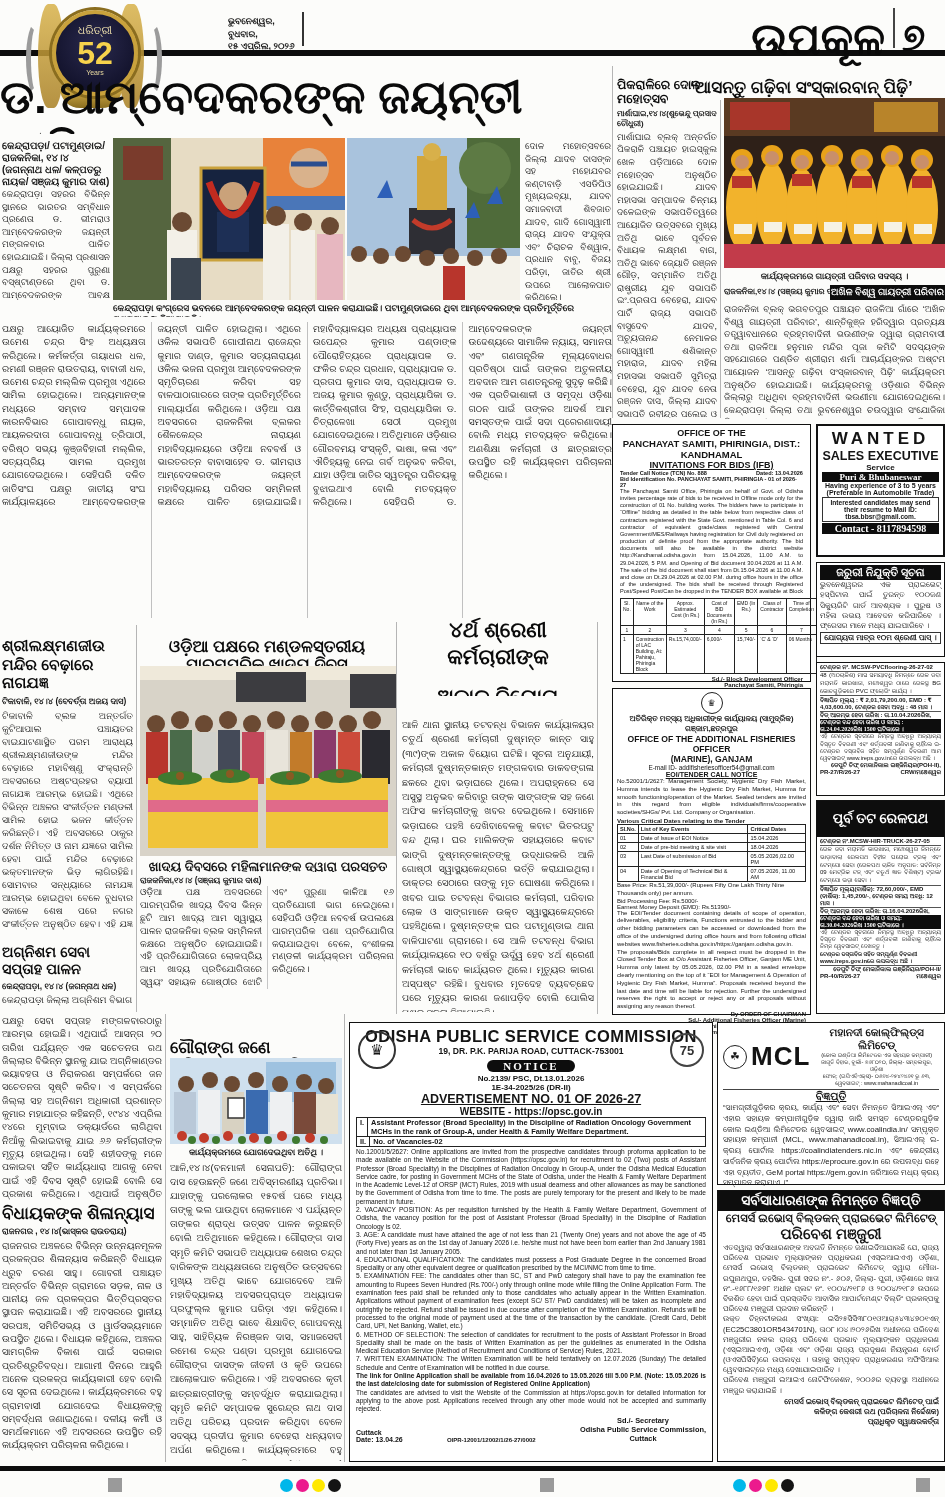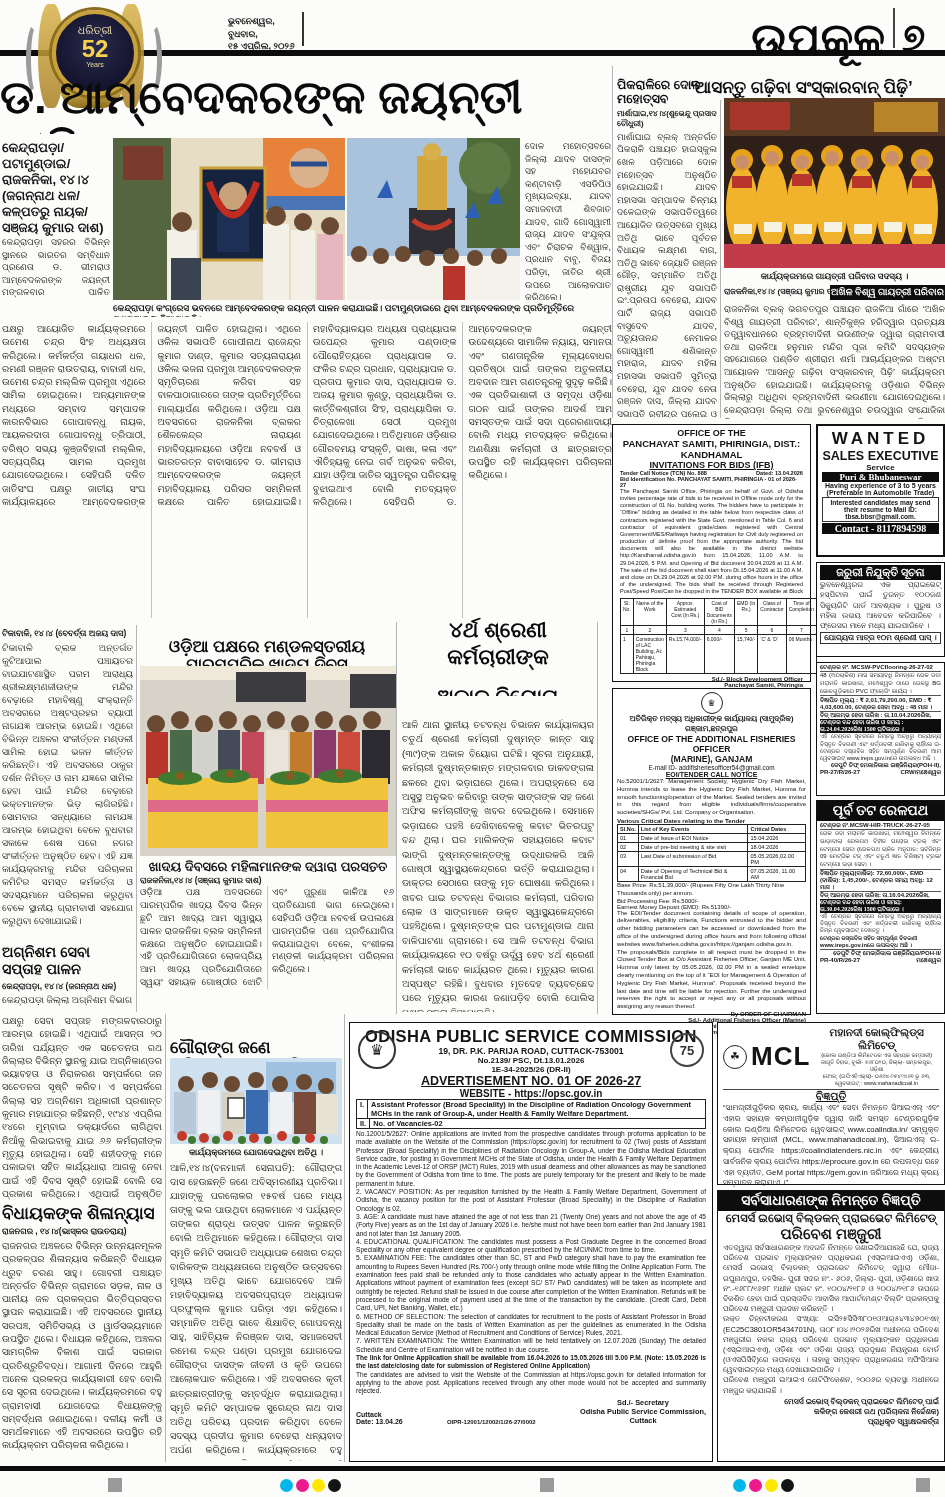--- a/index.html
+++ b/index.html
@@ -52,29 +52,29 @@
   </div>
 
   <div class="logo-wreath" style="left:30px;top:4px;">
     <div class="paren" style="left:-4px;transform:rotate(180deg);"></div>
     <div class="paren" style="left:112px;"></div>
     <div class="wreath-side" style="left:8px;"></div>
     <div class="wreath-side" style="left:88px;"></div>
     <div class="abs" style="left:30px;top:84px;width:62px;height:20px;background:linear-gradient(#d8b24a,#8a6d1f);border-radius:0 0 30px 30px;"></div>
     <div class="logo-circle">
       <div style="font-size:11px;margin-top:10px;color:#f5e6b0;">ଧରିତ୍ରୀ</div>
-      <div style="font-size:24px;font-weight:bold;color:#f7d34c;line-height:1;">52</div>
+      <div style="font-size:32px;font-weight:bold;color:#f7d34c;line-height:1;">52</div>
       <div style="font-size:7px;color:#e8d9a0;">Years</div>
     </div>
   </div>
 
   <div class="abs headline clip" style="left:0px;top:60px;width:612px;height:62px;font-size:46px;line-height:1.1;">ଡ. ଆମ୍ବେଦକରଙ୍କ ଜୟନ୍ତୀ ପାଳିତ</div>
 
   <div class="abs clip" style="left:2px;top:140px;width:108px;height:160px;">
-    <div class="byline" style="font-size:13px;">କେନ୍ଦ୍ରାପଡ଼ା/ ପଟାମୁଣ୍ଡାଇ/ ରାଜକନିକା, ୧୪।୪ (ଜଗନ୍ନାଥ ଧଳ/ କଳ୍ପତରୁ ନାୟକ/ ସଞ୍ଜୟ କୁମାର ଦାଶ)</div>
+    <div class="byline" style="font-size:10px;">କେନ୍ଦ୍ରାପଡ଼ା/ ପଟାମୁଣ୍ଡାଇ/ ରାଜକନିକା, ୧୪।୪ (ଜଗନ୍ନାଥ ଧଳ/ କଳ୍ପତରୁ ନାୟକ/ ସଞ୍ଜୟ କୁମାର ଦାଶ)</div>
     <div class="bodytxt just" style="font-size:9px;">କେନ୍ଦ୍ରାପଡ଼ା ସହରର ବିଭିନ୍ନ ସ୍ଥାନରେ ଭାରତର ସମ୍ବିଧାନ ପ୍ରଣେତା ଡ. ଭୀମରାଓ ଆମ୍ବେଦକରଙ୍କ ଜୟନ୍ତୀ ମଙ୍ଗଳବାର ପାଳିତ ହୋଇଯାଇଛି। ଜିଲ୍ଲା ପ୍ରଶାସନ ପକ୍ଷରୁ ସହରର ପୁରୁଣା ବସ୍‌ଷ୍ଟାଣ୍ଡରେ ଥିବା ଡ. ଆମ୍ବେଦକରଙ୍କ ଆବକ୍ଷ ପ୍ରତିମୂର୍ତ୍ତିରେ ମାଲ୍ୟାର୍ପଣ କରାଯାଇଥିଲା। ଅତିରିକ୍ତ ଜିଲ୍ଲାପାଳ ନବଦ୍ୱୀପ ବେହେରାଙ୍କ ଅଧ୍ୟକ୍ଷତାରେ ଜିଲ୍ଲାପାଳ କାର୍ଯ୍ୟାଳୟ ସଦ୍ଭାବନା ହଲରେ ଜିଲ୍ଲା ସୂଚନା ଓ ଲୋକ ସମ୍ପର୍କ ଅଧିକାରୀ ତ୍ରିଭୁବନ ଜୟସିଂହଙ୍କ ସଂଯୋଜନାରେ ଆୟୋଜିତ ସଭାରେ ଅତିଥିମାନେ କହିଥିଲେ, ୧୭ ଭାଷାରେ ଡିଗ୍ରୀ ଓ ପିଏଚଡି ସମ୍ମାନ ସହ ୭ ଭାଷାରେ ଡ. ଆମ୍ବେଦକରଙ୍କ ଅଗାଧ ପାଣ୍ଡିତ୍ୟ ଥିଲା।</div>
   </div>
 
   <div class="photo" style="left:113px;top:138px;width:232px;height:162px;">
     <svg width="232" height="162" viewBox="0 0 232 162" xmlns="http://www.w3.org/2000/svg">
       <rect width="232" height="162" fill="#e7dcc4"></rect>
       <rect x="0" y="0" width="58" height="162" fill="#55653f"></rect>
       <rect x="10" y="8" width="40" height="34" fill="#7a3b2c"></rect>
       <rect x="150" y="0" width="82" height="72" fill="#e8823a"></rect>
       <circle cx="196" cy="30" r="20" fill="#d9b28c"></circle>
@@ -200,20 +200,21 @@
       </g>
       <rect x="0" y="146" width="221" height="24" fill="#c23b4a"></rect>
     </svg>
   </div>
   <div class="abs caption ctr clip" style="left:724px;top:271px;width:221px;height:13px;font-size:8.6px;">କାର୍ଯ୍ୟକ୍ରମରେ ଗାୟତ୍ରୀ ପରିବାର ସଦସ୍ୟ ।</div>
   <div class="abs byline clip" style="left:724px;top:287px;width:130px;height:13px;font-size:8px;">ରାଜକନିକା,୧୪।୪ (ସଞ୍ଜୟ କୁମାର ଦାଶ)</div>
   <div class="abs invbar b ctr clip" style="left:830px;top:285px;width:115px;height:15px;font-size:9.5px;line-height:15px;">ଅଖିଳ ବିଶ୍ୱ ଗାୟତ୍ରୀ ପରିବାର</div>
   <div class="abs clip bodytxt just" style="left:724px;top:303px;width:221px;height:116px;font-size:9px;">ରାଜକନିକା ବ୍ଲକ୍ ଭଗବତପୁର ପଞ୍ଚାୟତ ରାଜଳିଆ ଗାଁରେ ‘ଅଖିଳ ବିଶ୍ୱ ଗାୟତ୍ରୀ ପରିବାର’, ଶାନ୍ତିକୁଞ୍ଜ ହରିଦ୍ୱାର ପ୍ରତ୍ୟକ୍ଷ ତତ୍ତ୍ୱାବଧାନରେ ବ୍ରହ୍ମବାଦିନୀ ଭଉଣୀଙ୍କ ଦ୍ୱାରା ଗ୍ରାମବାସୀ ତଥା ରାଜଳିଆ ହନୁମାନ ମନ୍ଦିର ପୂଜା କମିଟି ସଦସ୍ୟଙ୍କ ସହଯୋଗରେ ପଣ୍ଡିତ ଶ୍ରୀରାମ ଶର୍ମା ଆଚାର୍ଯ୍ୟଙ୍କର ଅଷ୍ଟମ ଆୟୋଜନ ‘ଆସନ୍ତୁ ଗଢ଼ିବା ସଂସ୍କାରବାନ୍ ପିଢ଼ି’ କାର୍ଯ୍ୟକ୍ରମ ଅନୁଷ୍ଠିତ ହୋଇଯାଇଛି। କାର୍ଯ୍ୟକ୍ରମକୁ ଓଡ଼ିଶାର ବିଭିନ୍ନ ଜିଲ୍ଲାରୁ ଅଧିଥିବା ବ୍ରହ୍ମବାଦିନୀ ଭଉଣୀମା ଯୋଗଦେଇଥିଲେ। କେନ୍ଦ୍ରାପଡ଼ା ଜିଲ୍ଲା ତଥା ଭୁବନେଶ୍ୱର ଚଉଦ୍ୱାର ସଂଯୋଜିକା ବିଜୟଲକ୍ଷ୍ମୀ ପ୍ରଧାନ ପ୍ରମୁଖ ଯୋଗଦେଇ ଯଜ୍ଞପରିଚାଳନା କରିଥିଲେ। ଏହିକ୍ରମରେ ଗର୍ଭସ୍ଥ ଶିଶୁମାନଙ୍କୁ ସଂସ୍କାରବାନ୍ କରିବା ଲକ୍ଷ୍ୟରେ ସେମାନଙ୍କୁ ପୂଜନ ପୂର୍ବକ ସଂସ୍କାର କରାଯାଇଥିଲା। କାର୍ଯ୍ୟକ୍ରମରେ ଗ୍ରାମବାସୀ ସହଯୋଗ କରିଥିଲେ।</div>
 
   <div class="abs clip" style="left:2px;top:625px;width:131px;height:305px;">
+    <div class="headline" style="font-size:15.5px;line-height:1.2;">ଶ୍ରୀଲକ୍ଷ୍ମଣଜୀଉ ମନ୍ଦିର ବେଢ଼ାରେ ନାଗଯଜ୍ଞ</div>
     <div class="byline" style="margin:3px 0;font-size:8.4px;">ଟିକାବାଳି, ୧୪।୪ (ବେବର୍ତ୍ତା ଅଜୟ ଦାସ)</div>
     <div class="bodytxt just" style="font-size:9.3px;">ଟିକାବାଳି ବ୍ଲକ ଅନ୍ତର୍ଗତ କୁଟିଆପାଲ ପଞ୍ଚାୟତର ବାଇଯାଟଣାସ୍ଥିତ ପରମ ଆରାଧ୍ୟ ଶ୍ରୀଲକ୍ଷ୍ମଣଜୀଉଙ୍କ ମନ୍ଦିର ବେଢ଼ାରେ ମହାବିଷ୍ଣୁ ସଂକ୍ରାନ୍ତି ଅବସରରେ ଅଷ୍ଟପ୍ରହର ବ୍ୟାପୀ ନାଗଯଜ୍ଞ ଆରମ୍ଭ ହୋଇଛି। ଏଥିରେ ବିଭିନ୍ନ ଅଞ୍ଚଳର ସଂକୀର୍ତ୍ତନ ମଣ୍ଡଳୀ ସାମିଲ ହୋଇ ଭଜନ କୀର୍ତ୍ତନ କରିଛନ୍ତି। ଏହି ଅବସରରେ ଠାକୁର ଦର୍ଶନ ନିମିତ୍ତ ଓ ନାମ ଯଜ୍ଞରେ ସାମିଲ ହେବା ପାଇଁ ମନ୍ଦିର ବେଢ଼ାରେ ଭକ୍ତମାନଙ୍କ ଭିଡ଼ ଲାଗିରହିଛି। ସୋମବାର ସନ୍ଧ୍ୟାରେ ନାମଯଜ୍ଞ ଆରମ୍ଭ ହୋଇଥିବା ବେଳେ ବୁଧବାର ସକାଳେ ଶେଷ ପରେ ନଗର ସଂକୀର୍ତ୍ତନ ଅନୁଷ୍ଠିତ ହେବ। ଏହି ଯଜ୍ଞ କାର୍ଯ୍ୟକ୍ରମକୁ ମନ୍ଦିର ପରିଚାଳନା କମିଟିର ସମସ୍ତ କର୍ମକର୍ତ୍ତା ଓ ସଦସ୍ୟମାନେ ପରିଚାଳନା କରୁଥିବା ବେଳେ ସ୍ଥାନୀୟ ଗ୍ରାମବାସୀ ସହଯୋଗ କରୁଥିବା ଦେଖାଯାଇଛି।</div>
   </div>
 
   <div class="abs clip" style="left:2px;top:932px;width:131px;height:80px;">
     <div class="headline" style="font-size:14.5px;line-height:1.2;">ଅଗ୍ନିଶମ ସେବା ସପ୍ତାହ ପାଳନ</div>
     <div class="byline" style="margin:2px 0;font-size:8.4px;">କେନ୍ଦ୍ରାପଡ଼ା, ୧୪।୪ (ଜଗନ୍ନାଥ ଧଳ)</div>
     <div class="bodytxt just" style="font-size:9.3px;">କେନ୍ଦ୍ରାପଡ଼ା ଜିଲ୍ଲା ଅଗ୍ନିଶମ ବିଭାଗ</div>
   </div>
 
@@ -412,21 +413,21 @@
       <div class="just" style="font-size:5.8px;line-height:1.25;">ଏହି ଟେଣ୍ଡର ସୂଚନାରେ ନିମ୍ନସ୍ଥ ଅବଧିରୁ ଅନ୍ୟାନ୍ୟ ବିସ୍ତୃତ ବିବରଣୀ ଏବଂ ଶର୍ତ୍ତାବଳୀ ଜାଣିବାକୁ ଚାହିଁଲେ ଇ-ଟେଣ୍ଡର ଦସ୍ତାବିଜ ସହିତ ସମ୍ପୂର୍ଣ୍ଣ ବିବରଣୀ ଆମ ୱେବସାଇଟ୍ www.ireps.gov.inରେ ଉପଲବ୍ଧ ଅଛି ।</div>
       <div class="b" style="font-size:6px;text-align:right;">ଡେପୁଟି ଚିଫ୍ ମେକାନିକାଲ ଇଞ୍ଜିନିୟର(POH-II),</div>
       <div style="display:flex;justify-content:space-between;font-size:6px;font-weight:bold;">
         <span>PR-27/R/26-27</span>
         <span>CRW/ମଞ୍ଚେଶ୍ୱର</span>
       </div>
     </div>
   </div>
 
   <div class="adbox" style="left:816px;top:800px;width:129px;height:214px;padding:0;">
-    <div class="b ctr invbar" style="font-size:14px;padding:2px 0;">ପୂର୍ବ ତଟ ରେଳପଥ</div>
+    <div class="b ctr invbar" style="font-size:14px;padding:10px 0;">ପୂର୍ବ ତଟ ରେଳପଥ</div>
     <div style="padding:1px 3px;">
       <div class="b" style="font-size:6px;border-bottom:1px solid #555;">ଟେଣ୍ଡର ନଂ.MCSW-HIR-TRUCK-26-27-05</div>
       <div class="just" style="font-size:6px;line-height:1.3;">ରେଳ ଡବା ମରାମତି କାରଖାନା, ମଞ୍ଚେଶ୍ୱର ନିମନ୍ତେ ଭାଡ଼ାବାଲା ରେଳପଥ ବିହୀନ ଘରୋଇ ଟ୍ରକ୍ ଏବଂ ଟେମ୍ପୋ ସେବା (ରେଳପଥ ଚାଳିତ ଅନୁପାତ: ସର୍ବନିମ୍ନ 09 ମେଟ୍ରିକ ଟନ୍ ଏବଂ ଚତୁର୍ଥ ଜ୍ଞାତ ବିଶିଷ୍ଟ) ଟ୍ରକ/ଟେମ୍ପୋ ଭଡ଼ା ସେବା ।</div>
       <div class="b" style="font-size:6px;border-top:1px solid #555;border-bottom:1px solid #555;">ବିଜ୍ଞାପିତ ମୂଲ୍ୟ(ବାର୍ଷିକ): 72,60,000/-, EMD (ବାର୍ଷିକ): 1,45,200/-, ଟେଣ୍ଡର ସମୟ ଅବଧି: 12 ମାସ ।</div>
       <div class="b" style="font-size:6px;">ବିଡ୍ ଆରମ୍ଭ ହେବା ତାରିଖ: ତା.16.04.2026ରିଖ,</div>
       <div class="b invbar" style="font-size:6px;">ଟେଣ୍ଡର ବନ୍ଦ ହେବା ତାରିଖ ଓ ସମୟ: ତା.30.04.2026ରିଖ 1500 ଘଟିକାରେ ।</div>
       <div class="just" style="font-size:5.8px;line-height:1.25;">ଏହି ଟେଣ୍ଡର ସୂଚନାରେ ନିମ୍ନସ୍ଥ ଅବଧିରୁ ଅନ୍ୟାନ୍ୟ ବିସ୍ତୃତ ବିବରଣୀ ଏବଂ ଶର୍ତ୍ତାବଳୀ ଜାଣିବାକୁ ଚାହିଁଲେ ନିମ୍ନ ୱେବସାଇଟ୍ ଦେଖନ୍ତୁ ।</div>
       <div class="b" style="font-size:5.8px;">ଟେଣ୍ଡର ଦସ୍ତାବିଜ ସହିତ ସମ୍ପୂର୍ଣ୍ଣ ବିବରଣୀ www.ireps.gov.inରେ ଉପଲବ୍ଧ ଅଛି ।</div>
       <div class="b" style="font-size:6px;text-align:right;border-top:1px solid #555;">ଡେପୁଟି ଚିଫ୍ ମେକାନିକାଲ ଇଞ୍ଜିନିୟର/POH-II/</div>
       <div style="display:flex;justify-content:space-between;font-size:6px;font-weight:bold;">
@@ -491,20 +492,21 @@
   <div class="abs caption ctr clip" style="left:170px;top:1147px;width:172px;height:12px;font-size:8.6px;">କାର୍ଯ୍ୟକ୍ରମରେ ଯୋଗଦେଇଥିବା ଅତିଥି ।</div>
   <div class="abs clip bodytxt just" style="left:170px;top:1161px;width:172px;height:300px;font-size:9.6px;line-height:1.47;">ଆଳି,୧୪।୪(ବନମାଳୀ ସେନାପତି): ଗୌରାଙ୍ଗ ଦାସ ହେଉଛନ୍ତି ଜଣେ ଅବିସ୍ମରଣୀୟ ପ୍ରତିଭା। ଯାହାଙ୍କୁ ପରଲୋକର ୧୫ବର୍ଷ ପରେ ମଧ୍ୟ ତାଙ୍କୁ ଭଲ ପାଉଥିବା ଲୋକମାନେ ଏ ପର୍ଯ୍ୟନ୍ତ ତାଙ୍କର ଶ୍ରାଦ୍ଧ ଉତ୍ସବ ପାଳନ କରୁଛନ୍ତି ବୋଲି ଅତିଥିମାନେ କହିଥିଲେ। ଗୌରାଙ୍ଗ ଦାସ ସ୍ମୃତି କମିଟି ସଭାପତି ଅଧ୍ୟାପକ ଶେଖର ଚନ୍ଦ୍ର ବାରିକଙ୍କ ଅଧ୍ୟକ୍ଷତାରେ ଅନୁଷ୍ଠିତ ଉତ୍ସବରେ ମୁଖ୍ୟ ଅତିଥି ଭାବେ ଯୋଗଦେବେ ଆଳି ମହାବିଦ୍ୟାଳୟ ଅବସରପ୍ରାପ୍ତ ଅଧ୍ୟାପକ ପ୍ରଫୁଲ୍ଲ କୁମାର ପରିଡ଼ା ଏହା କହିଥିଲେ। ସମ୍ମାନିତ ଅତିଥି ଭାବେ ଶିକ୍ଷାବିତ୍ ଗୋପବନ୍ଧୁ ସାହୁ, ସାହିତ୍ୟିକ ନିରଞ୍ଜନ ଦାସ, ସମାଜସେବୀ ରମେଶ ଚନ୍ଦ୍ର ପଣ୍ଡା ପ୍ରମୁଖ ଯୋଗଦେଇ ଗୌରାଙ୍ଗ ଦାସଙ୍କ ଜୀବନୀ ଓ କୃତି ଉପରେ ଆଲୋକପାତ କରିଥିଲେ। ଏହି ଅବସରରେ କୃତୀ ଛାତ୍ରଛାତ୍ରୀଙ୍କୁ ସମ୍ବର୍ଦ୍ଧିତ କରାଯାଇଥିଲା। ସ୍ମୃତି କମିଟି ସମ୍ପାଦକ ସୁରେନ୍ଦ୍ର ନାଥ ଦାସ ଅତିଥି ପରିଚୟ ପ୍ରଦାନ କରିଥିବା ବେଳେ ସଦସ୍ୟ ପ୍ରଦୀପ କୁମାର ବେହେରା ଧନ୍ୟବାଦ ଅର୍ପଣ କରିଥିଲେ। କାର୍ଯ୍ୟକ୍ରମରେ ବହୁ ଗଣ୍ୟମାନ୍ୟ ବ୍ୟକ୍ତି, ଗ୍ରାମବାସୀ ଓ ଗୁଣଗ୍ରାହୀ ଉପସ୍ଥିତ ଥିଲେ।</div>
 
   <div class="adbox" style="left:349px;top:1022px;width:364px;height:440px;padding:4px 6px;">
     <div class="abs" style="left:8px;top:8px;width:34px;height:34px;border-radius:50%;border:2px solid #333;display:flex;align-items:center;justify-content:center;font-size:15px;">♛</div>
     <div class="abs" style="right:8px;top:10px;width:30px;height:30px;border-radius:50%;border:2px solid #444;display:flex;align-items:center;justify-content:center;font-size:13px;font-weight:bold;color:#333;">
       <span>75</span>
     </div>
     <div class="b ctr" style="font-size:16.5px;letter-spacing:.4px;">ODISHA PUBLIC SERVICE COMMISSION</div>
     <div class="b ctr" style="font-size:8.6px;">19, DR. P.K. PARIJA ROAD, CUTTACK-753001</div>
+    <div class="ctr"><span class="invbar b" style="font-size:11px;padding:0 16px;border-radius:8px;letter-spacing:2px;">NOTICE</span></div>
     <div class="b ctr" style="font-size:8px;">No.2139/ PSC, Dt.13.01.2026</div>
     <div class="b ctr" style="font-size:8px;">1E-34-2025/26 (DR-II)</div>
     <div class="b ctr u" style="font-size:12.5px;">ADVERTISEMENT NO. 01 OF 2026-27</div>
     <div class="b ctr" style="font-size:10px;">WEBSITE - https://opsc.gov.in</div>
     <div style="border:1px solid #222;font-size:7.4px;font-weight:bold;display:flex;">
       <span style="border-right:1px solid #222;padding:0 3px;">I.</span>
       <span style="padding:0 3px;">Assistant Professor (Broad Speciality) in the Discipline of Radiation Oncology Government MCHs in the rank of Group-A, under Health &amp; Family Welfare Department.</span>
     </div>
     <div style="border:1px solid #222;border-top:none;font-size:7.4px;font-weight:bold;display:flex;">
       <span style="border-right:1px solid #222;padding:0 3px;">II.</span>

